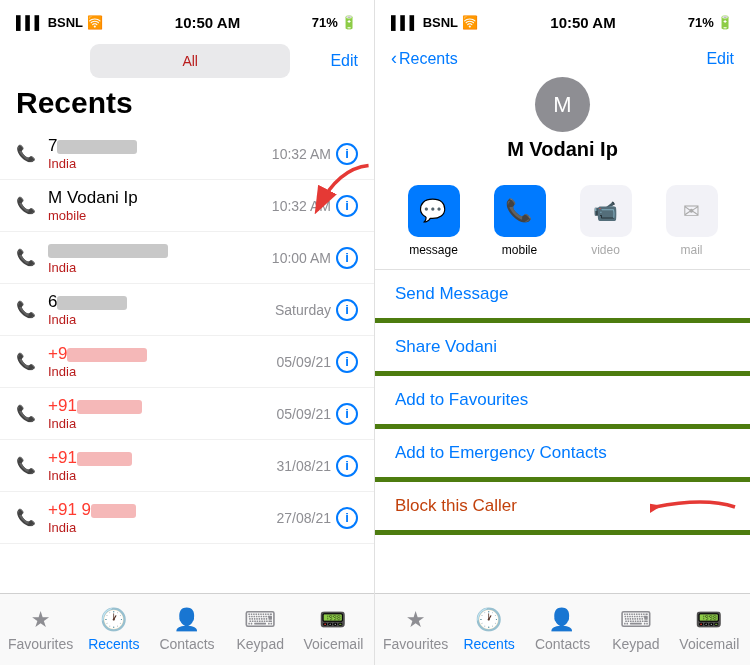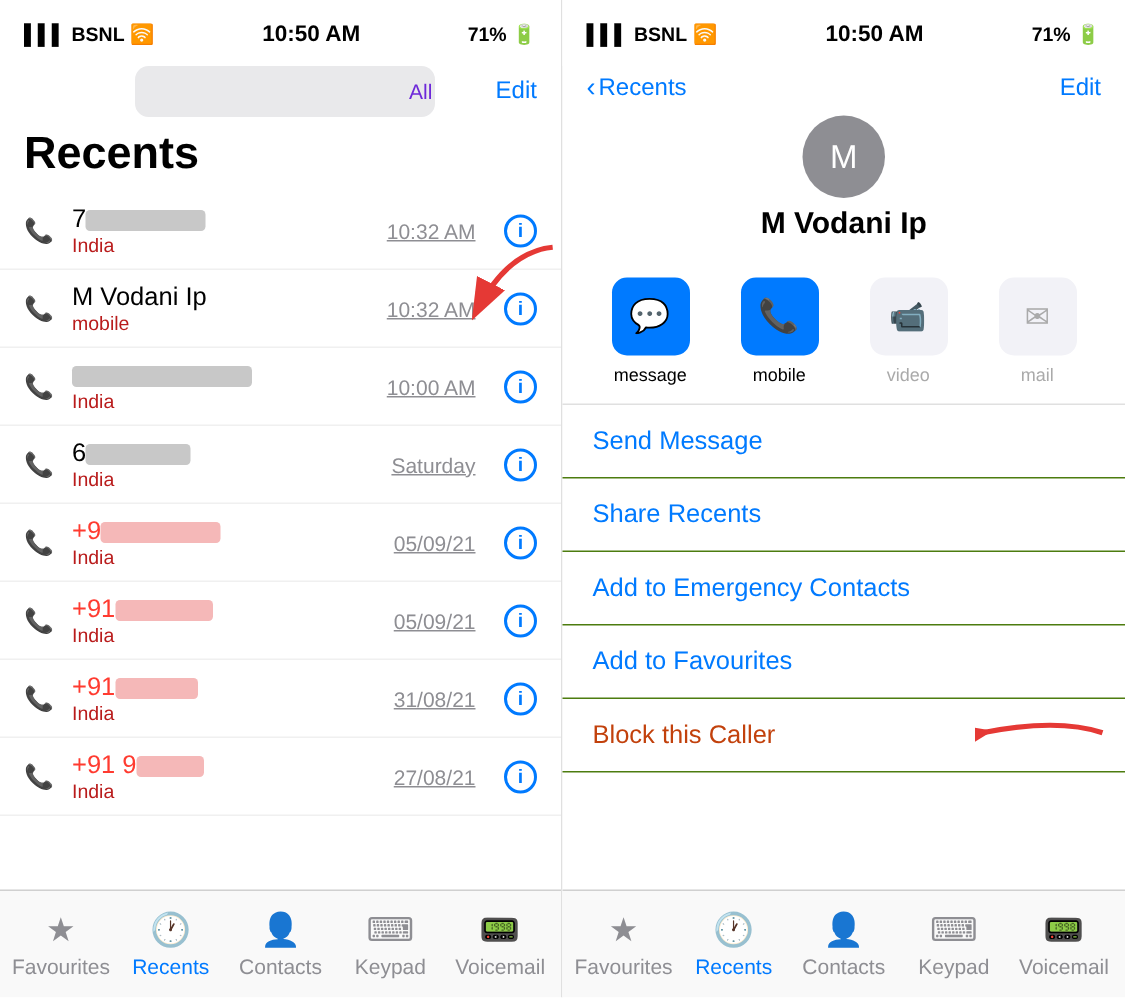--- a/index.html
+++ b/index.html
@@ -48,22 +48,21 @@
 
     .segment-btn {
       flex: 1;
       height: 30px;
       border: none;
       border-radius: 7px;
       font-size: 14px;
       font-weight: 500;
       cursor: pointer;
       background: transparent;
-      color: #6d28d9;
-      text-align: right;
+      color: #b91c1c;
     }
 
     .segment-btn.active {
       background: #fff;
       box-shadow: 0 1px 3px rgba(0,0,0,0.2);
     }
 
     .recents-title {
       font-size: 30px;
       font-weight: 700;
@@ -101,22 +100,21 @@
     }
 
     .call-info { flex: 1; }
     .call-name { font-size: 17px; font-weight: 400; color: #000; }
     .call-name.red { color: #ff3b30; }
     .call-sub { font-size: 13px; color: #b91c1c; }
 
     .call-time {
       font-size: 14px;
       color: #8e8e93;
-      margin-right: 19px;
-      text-decoration: underline;
+      margin-right: 5px;
     }
 
     .info-btn {
       width: 22px;
       height: 22px;
       border-radius: 50%;
       border: 2px solid #007aff;
       display: flex;
       align-items: center;
       justify-content: center;
@@ -279,21 +277,21 @@
       background: #e0e0e0;
       margin: 0 0;
     }
 
     .menu-list { flex: 1; }
 
     .menu-item {
       padding: 14px 20px;
       font-size: 17px;
       cursor: pointer;
-      border-bottom: 1px solid #4d7c0f;
+      border-bottom: 5px solid #4d7c0f;
     }
 
     .menu-item.blue { color: #007aff; }
     .menu-item.red { color: #c2410c; }
 
     .right-tab-bar {
       height: 72px;
       background: #f9f9f9;
       border-top: 1px solid #d0d0d0;
       display: flex;
@@ -533,23 +531,23 @@
         <span style="color:#aaa; font-size:20px;">✉</span>
       </div>
       <span class="action-label" style="color:#aaa;">mail</span>
     </div>
   </div>
 
   <div class="divider"></div>
 
   <div class="menu-list">
     <div class="menu-item blue">Send Message</div>
-    <div class="menu-item blue">Share Recents</div>
+    <div class="menu-item blue">Share Vodani</div>
+    <div class="menu-item blue">Add to Favourites</div>
     <div class="menu-item blue">Add to Emergency Contacts</div>
-    <div class="menu-item blue">Add to Favourites</div>
 
     <div style="position:relative;">
       <div class="menu-item red">Block this Caller</div>
 
       <div style="position:absolute; right:10px; top:50%; transform:translateY(-50%); pointer-events:none;">
         <svg width="90" height="30" viewBox="0 0 90 30">
           <defs>
             <marker id="arrowhead-r" markerWidth="8" markerHeight="8" refX="2" refY="3" orient="auto">
               <polygon points="8 0, 0 3, 8 6" fill="#e53935"></polygon>
             </marker>

